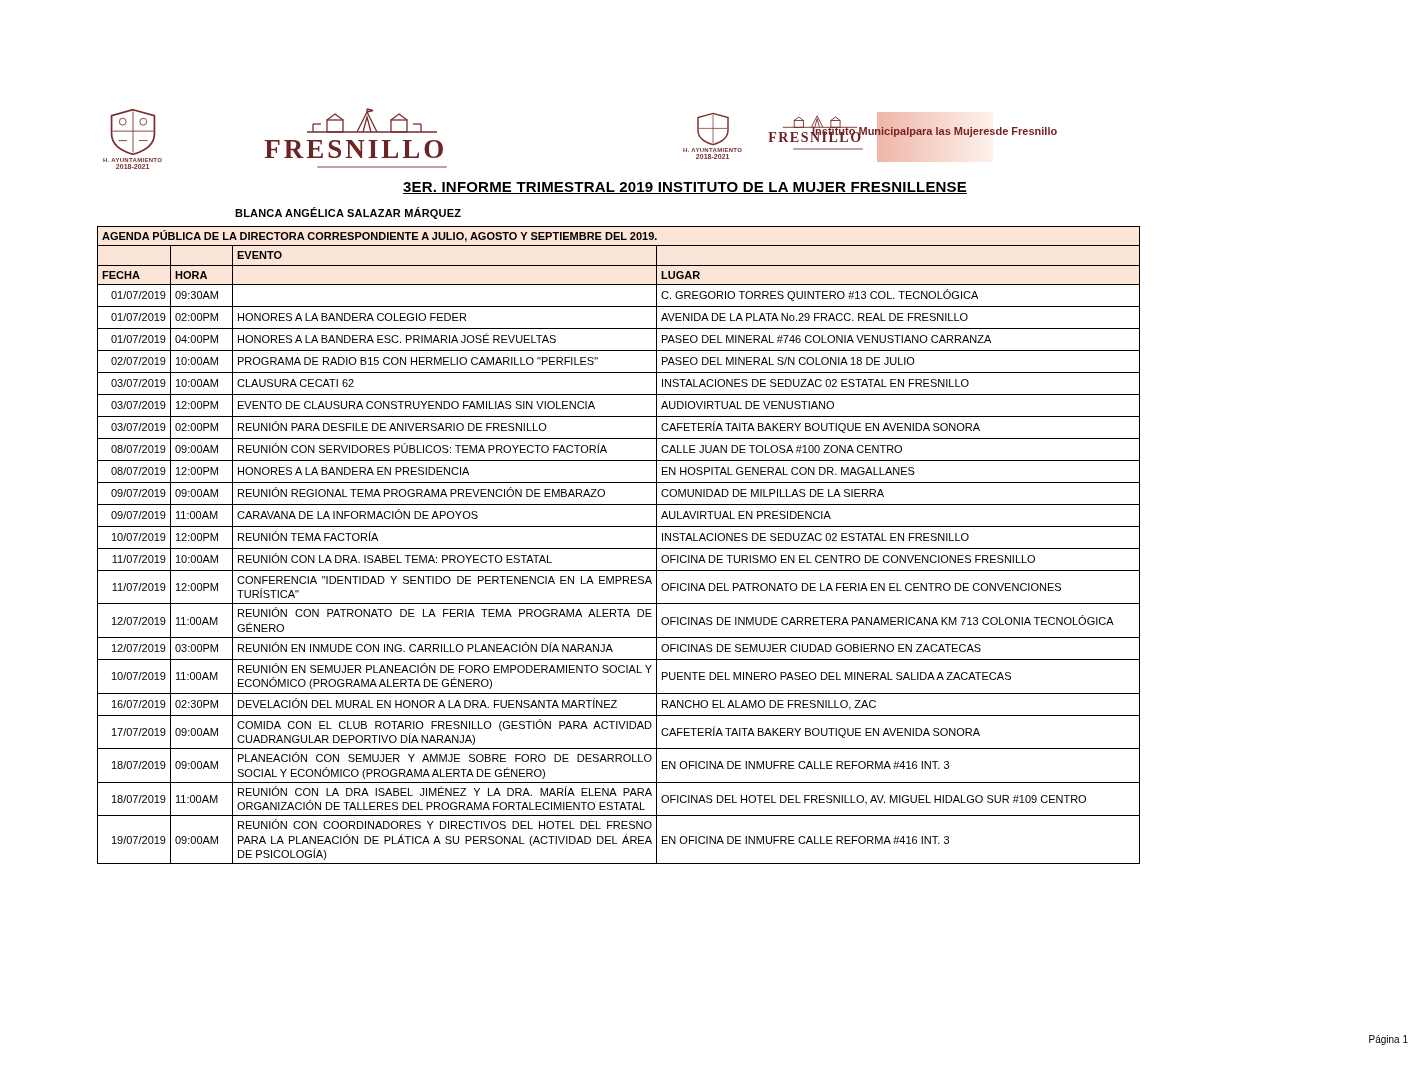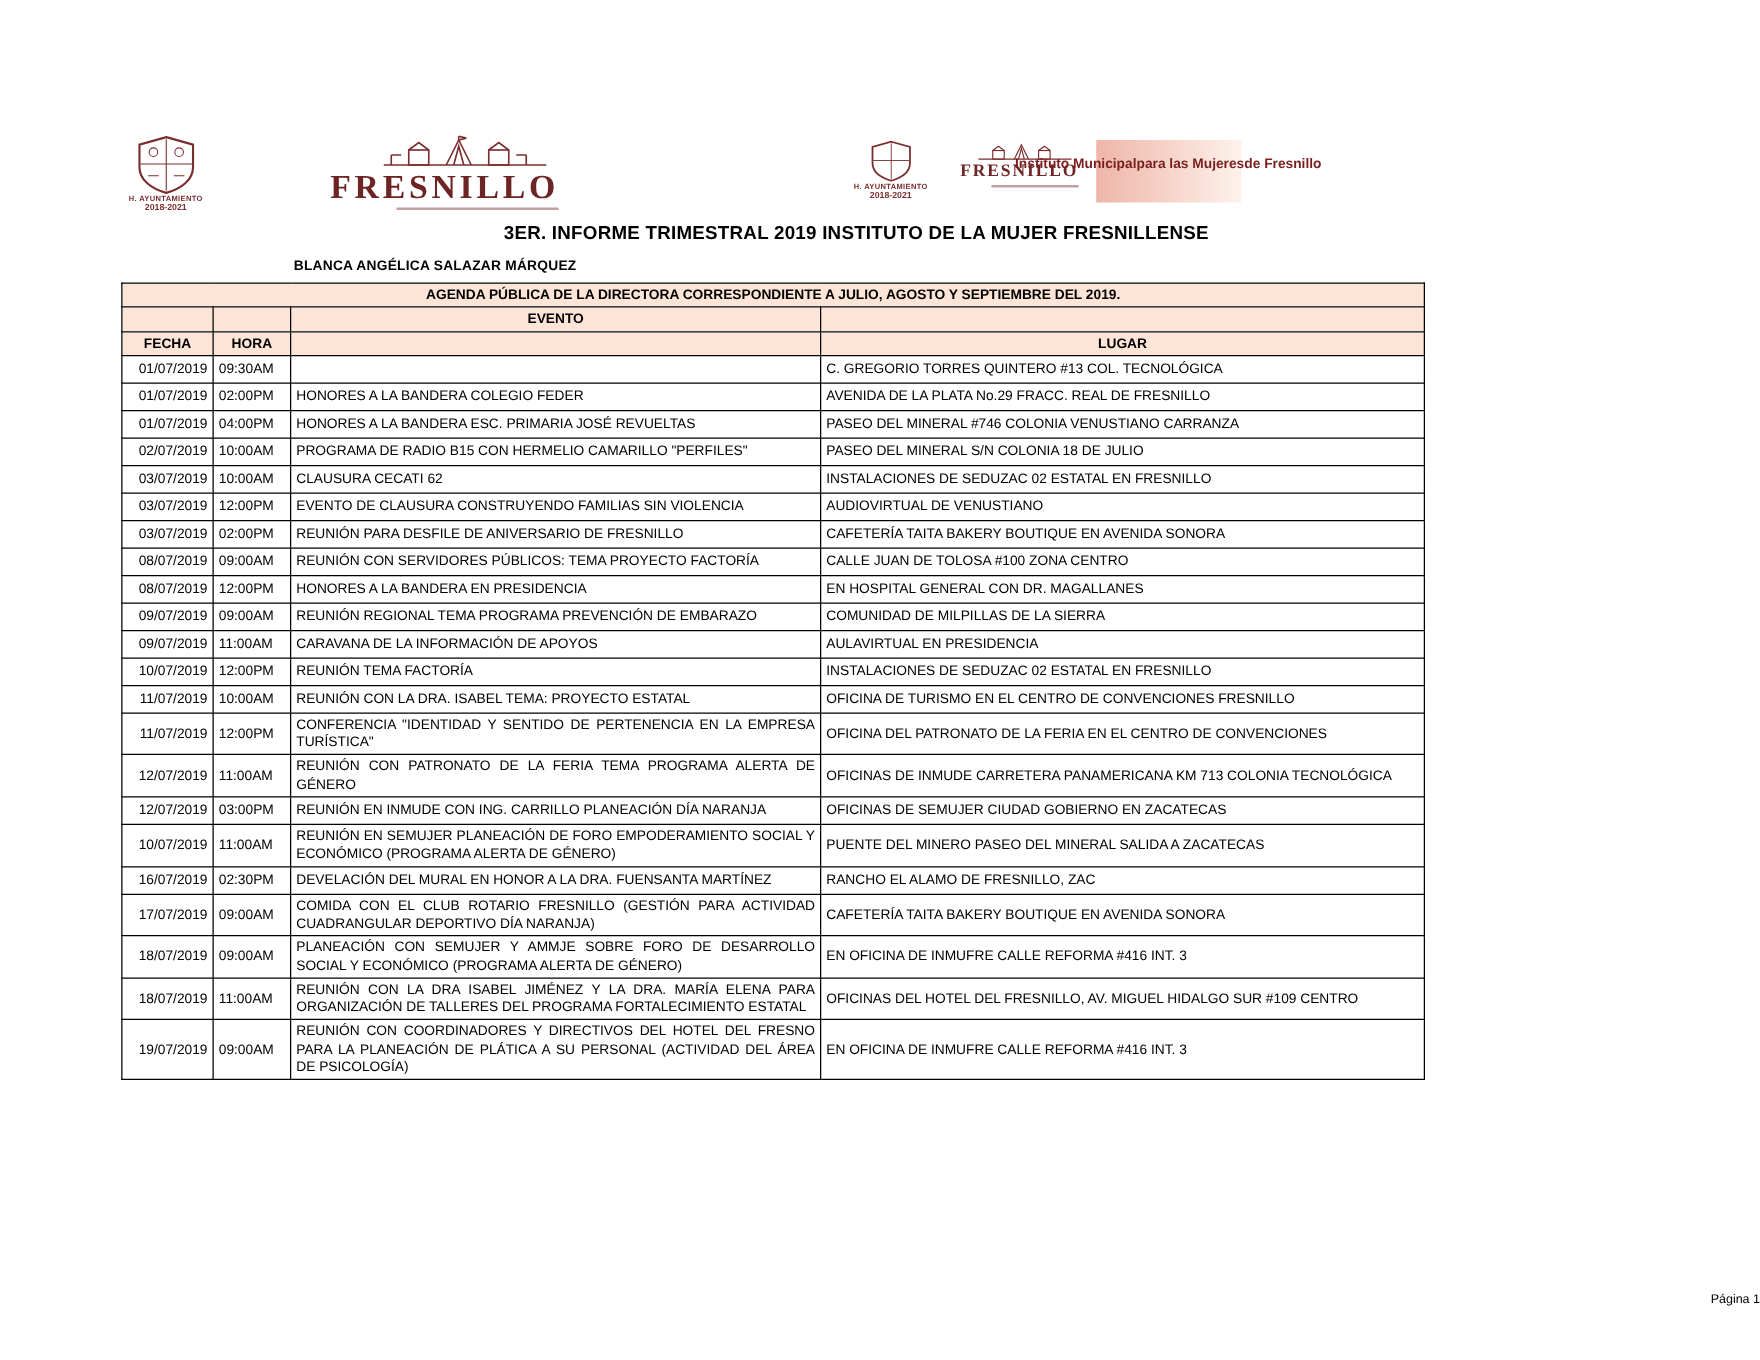--- a/index.html
+++ b/index.html
@@ -36,38 +36,38 @@
   .institute-block {
     width:116px; min-height:50px; padding:13px 6px;
     background:linear-gradient(90deg,#efb5a8 0%, #f9e0d7 70%, #fdf1ec 100%);
     display:flex; flex-direction:row; justify-content:center;
   }
   .institute-block .line { font-size:11px; font-weight:bold; color:#7a1f1f; line-height:1.25; white-space:nowrap; }
 
   
   .doc-title {
     position:absolute; left:0; top:178px; width:1370px;
-    text-align:center; font-size:15px; font-weight:bold; letter-spacing:.2px;
+    text-align:center; font-size:15px; font-weight:bold; letter-spacing:.2px;text-decoration:underline;
   }
   .author-name {
     position:absolute; left:235px; top:207px;
     font-size:11px; font-weight:bold; letter-spacing:.2px;
   }
 
   
   table.agenda {
     position:absolute; left:97px; top:226px; width:1042px;
     border-collapse:collapse; table-layout:fixed;
   }
   table.agenda th, table.agenda td {
     border:1px solid #000; font-size:11px; line-height:1.3;
     padding:2px 4px; vertical-align:middle; overflow:hidden;
   }
   table.agenda th {
-    background:#fce4d6; font-weight:bold; text-align:center; height:17px;
+    background:#fce4d6; font-weight:bold; text-align:left; height:17px;
   }
   th.agenda-title-cell { text-align:left; font-size:11.5px; padding-left:4px; }
   td.fecha-cell { text-align:right; white-space:nowrap; }
   td.hora-cell  { text-align:left; white-space:nowrap; }
   td.evento-cell { text-align:justify; }
   td.lugar-cell  { text-align:justify; }
   table.agenda td { height:22px; }
 
   
   .page-footer {

